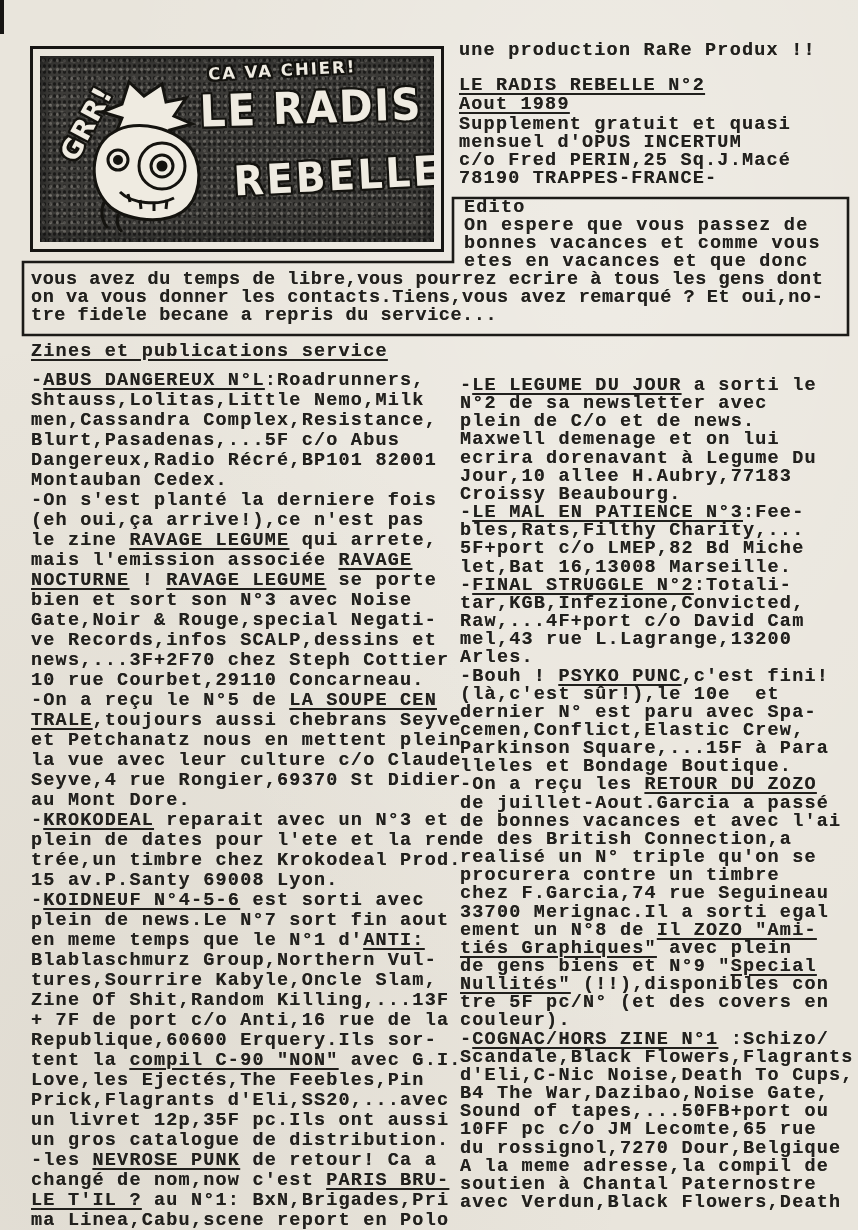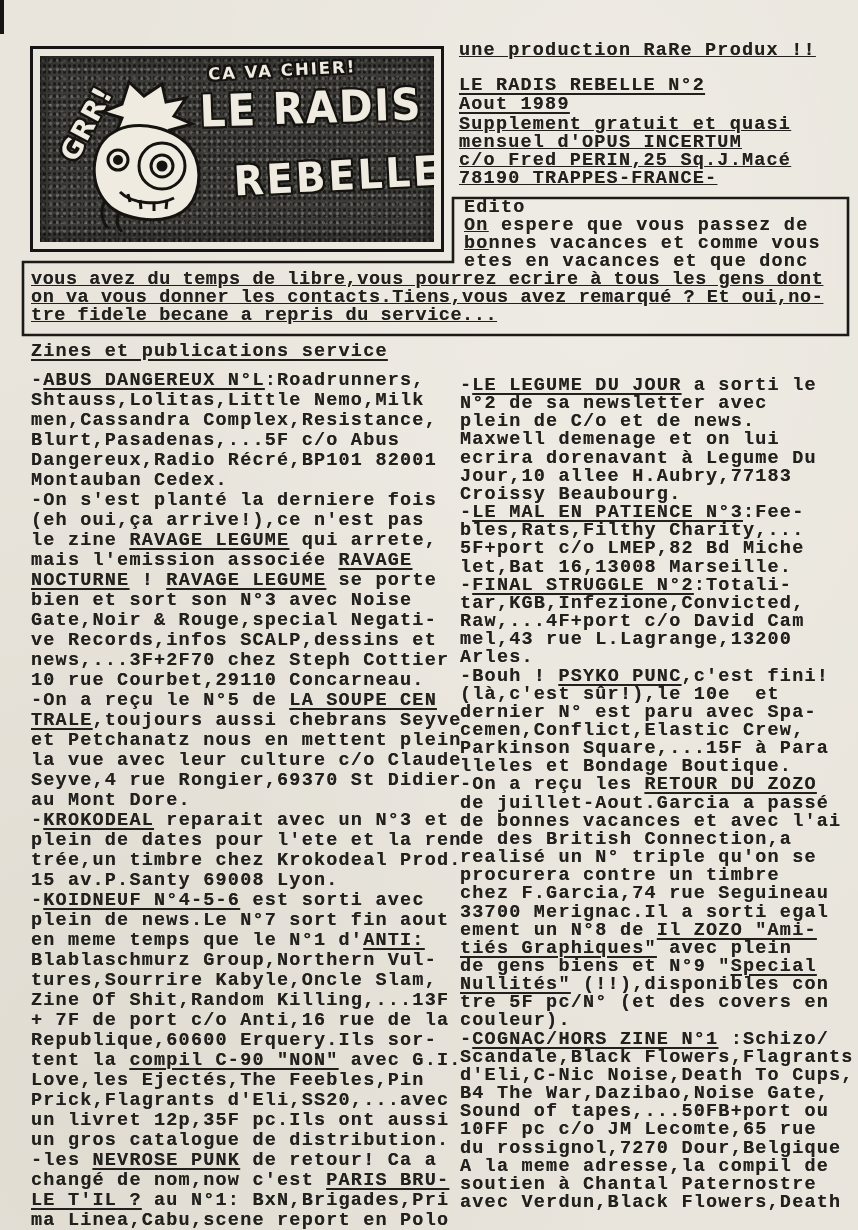--- a/index.html
+++ b/index.html
@@ -6,21 +6,21 @@
   body{width:858px;height:1230px;position:relative;overflow:hidden;
        background:#e9e5dc;
        background-image:radial-gradient(ellipse at 70% 20%, rgba(255,255,255,.25), transparent 60%),
                         radial-gradient(ellipse at 10% 90%, rgba(120,110,90,.08), transparent 50%);
        font-family:"Liberation Mono", monospace;color:#1c1b19;}
   .abs{position:absolute;}
   .mono{font-family:"Liberation Mono", monospace;font-weight:bold;font-size:18.5px;
         letter-spacing:1.2px;white-space:pre;color:#21201d;text-shadow:0 0 .5px rgba(30,28,25,.55);}
   .lh-left{line-height:20px;}
   .lh-right{line-height:18.15px;margin-top:20px;}
-  .lh-head{line-height:18px;text-decoration:underline;}
+  .lh-head{line-height:18px;}
   u, .ul{text-decoration:underline;text-decoration-thickness:2px;text-underline-offset:3px;}
   
   .logo-box{left:30px;top:46px;width:414px;height:206px;border:3px solid #161513;
             padding:7px;box-sizing:border-box;background:transparent;}
   .stamp{position:relative;width:100%;height:100%;background-color:#3c3b38;
          background-image:
            radial-gradient(rgba(236,231,220,.25) 1px, transparent 1.7px),
            radial-gradient(rgba(236,231,220,.16) 1px, transparent 2px),
            radial-gradient(rgba(0,0,0,.55) 1px, transparent 2px);
          background-size:7px 9px, 12px 7px, 5px 6px;

